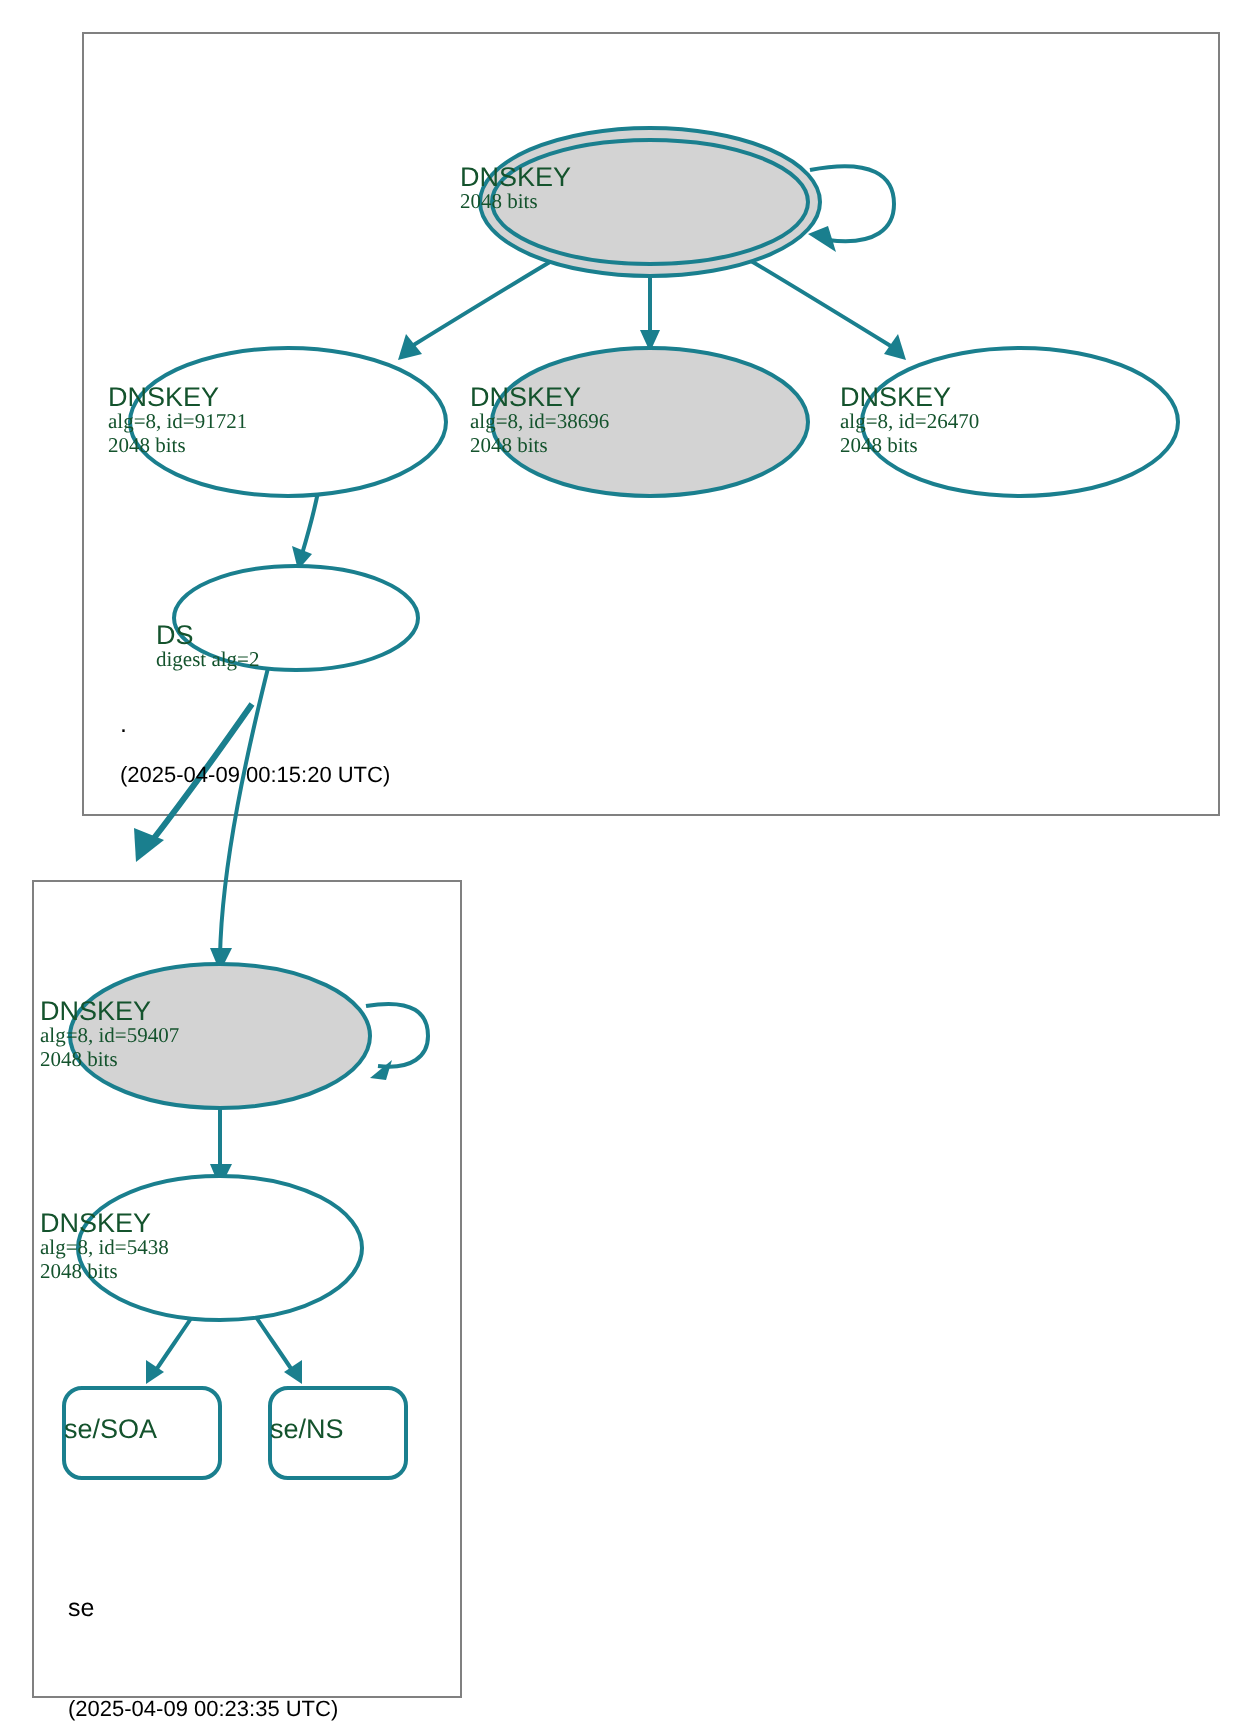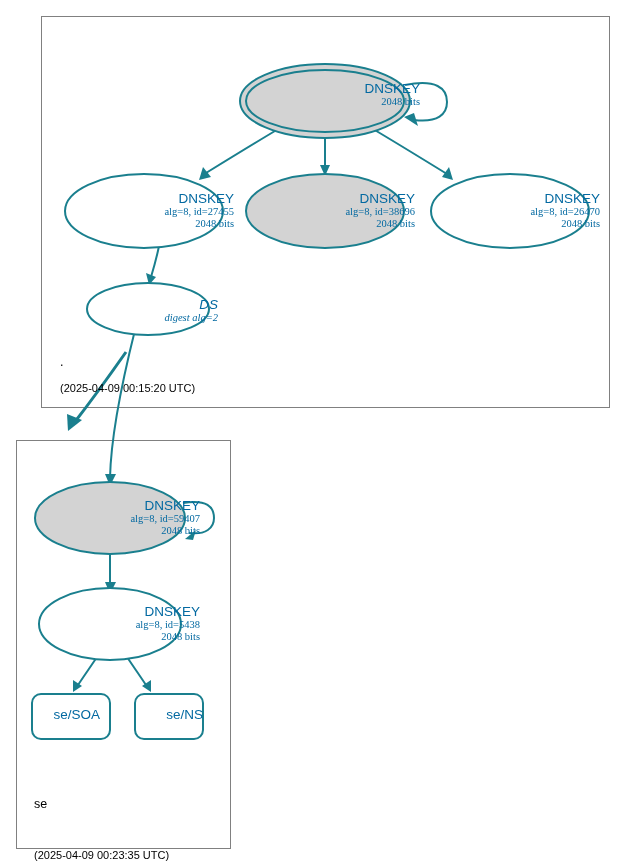--- a/index.html
+++ b/index.html
@@ -16,23 +16,23 @@
     height: 865px;
     overflow: hidden;
   }
   #graph-svg {
     position: absolute;
     left: 0;
     top: 0;
   }
   .node-label {
     position: absolute;
-    text-align: right;
+    text-align: left;
     pointer-events: none;
-    color: #0369a1;
+    color: #14532d;
     line-height: 1.12;
   }
   .nl-title {
     font-size: 13.5px;
     font-family: "Liberation Sans", sans-serif;
     display: block;
   }
   .nl-sub {
     font-size: 10.5px;
     font-family: "Liberation Serif", serif;
@@ -121,37 +121,37 @@
     <rect x="135" y="694" width="68" height="45" rx="9" ry="9" fill="#ffffff" stroke="#1a7f8e" stroke-width="2"></rect>
   </svg>
 
   <div class="node-label" style="left:230px; top:81px; width:190px;">
     <span class="nl-title">DNSKEY</span>
     <span class="nl-sub">2048 bits</span>
   </div>
 
   <div class="node-label" style="left:54px; top:191px; width:180px;">
     <span class="nl-title">DNSKEY</span>
-    <span class="nl-sub">alg=8, id=27455</span>
+    <span class="nl-sub">alg=8, id=91721</span>
     <span class="nl-sub">2048 bits</span>
   </div>
 
   <div class="node-label" style="left:235px; top:191px; width:180px;">
     <span class="nl-title">DNSKEY</span>
     <span class="nl-sub">alg=8, id=38696</span>
     <span class="nl-sub">2048 bits</span>
   </div>
 
   <div class="node-label" style="left:420px; top:191px; width:180px;">
     <span class="nl-title">DNSKEY</span>
     <span class="nl-sub">alg=8, id=26470</span>
     <span class="nl-sub">2048 bits</span>
   </div>
 
-  <div class="node-label" style="left:78px; top:297px; width:140px;font-style:italic;">
+  <div class="node-label" style="left:78px; top:310px; width:140px;">
     <span class="nl-title">DS</span>
     <span class="nl-sub">digest alg=2</span>
   </div>
 
   <div class="node-label" style="left:20px; top:498px; width:180px;">
     <span class="nl-title">DNSKEY</span>
     <span class="nl-sub">alg=8, id=59407</span>
     <span class="nl-sub">2048 bits</span>
   </div>
 

